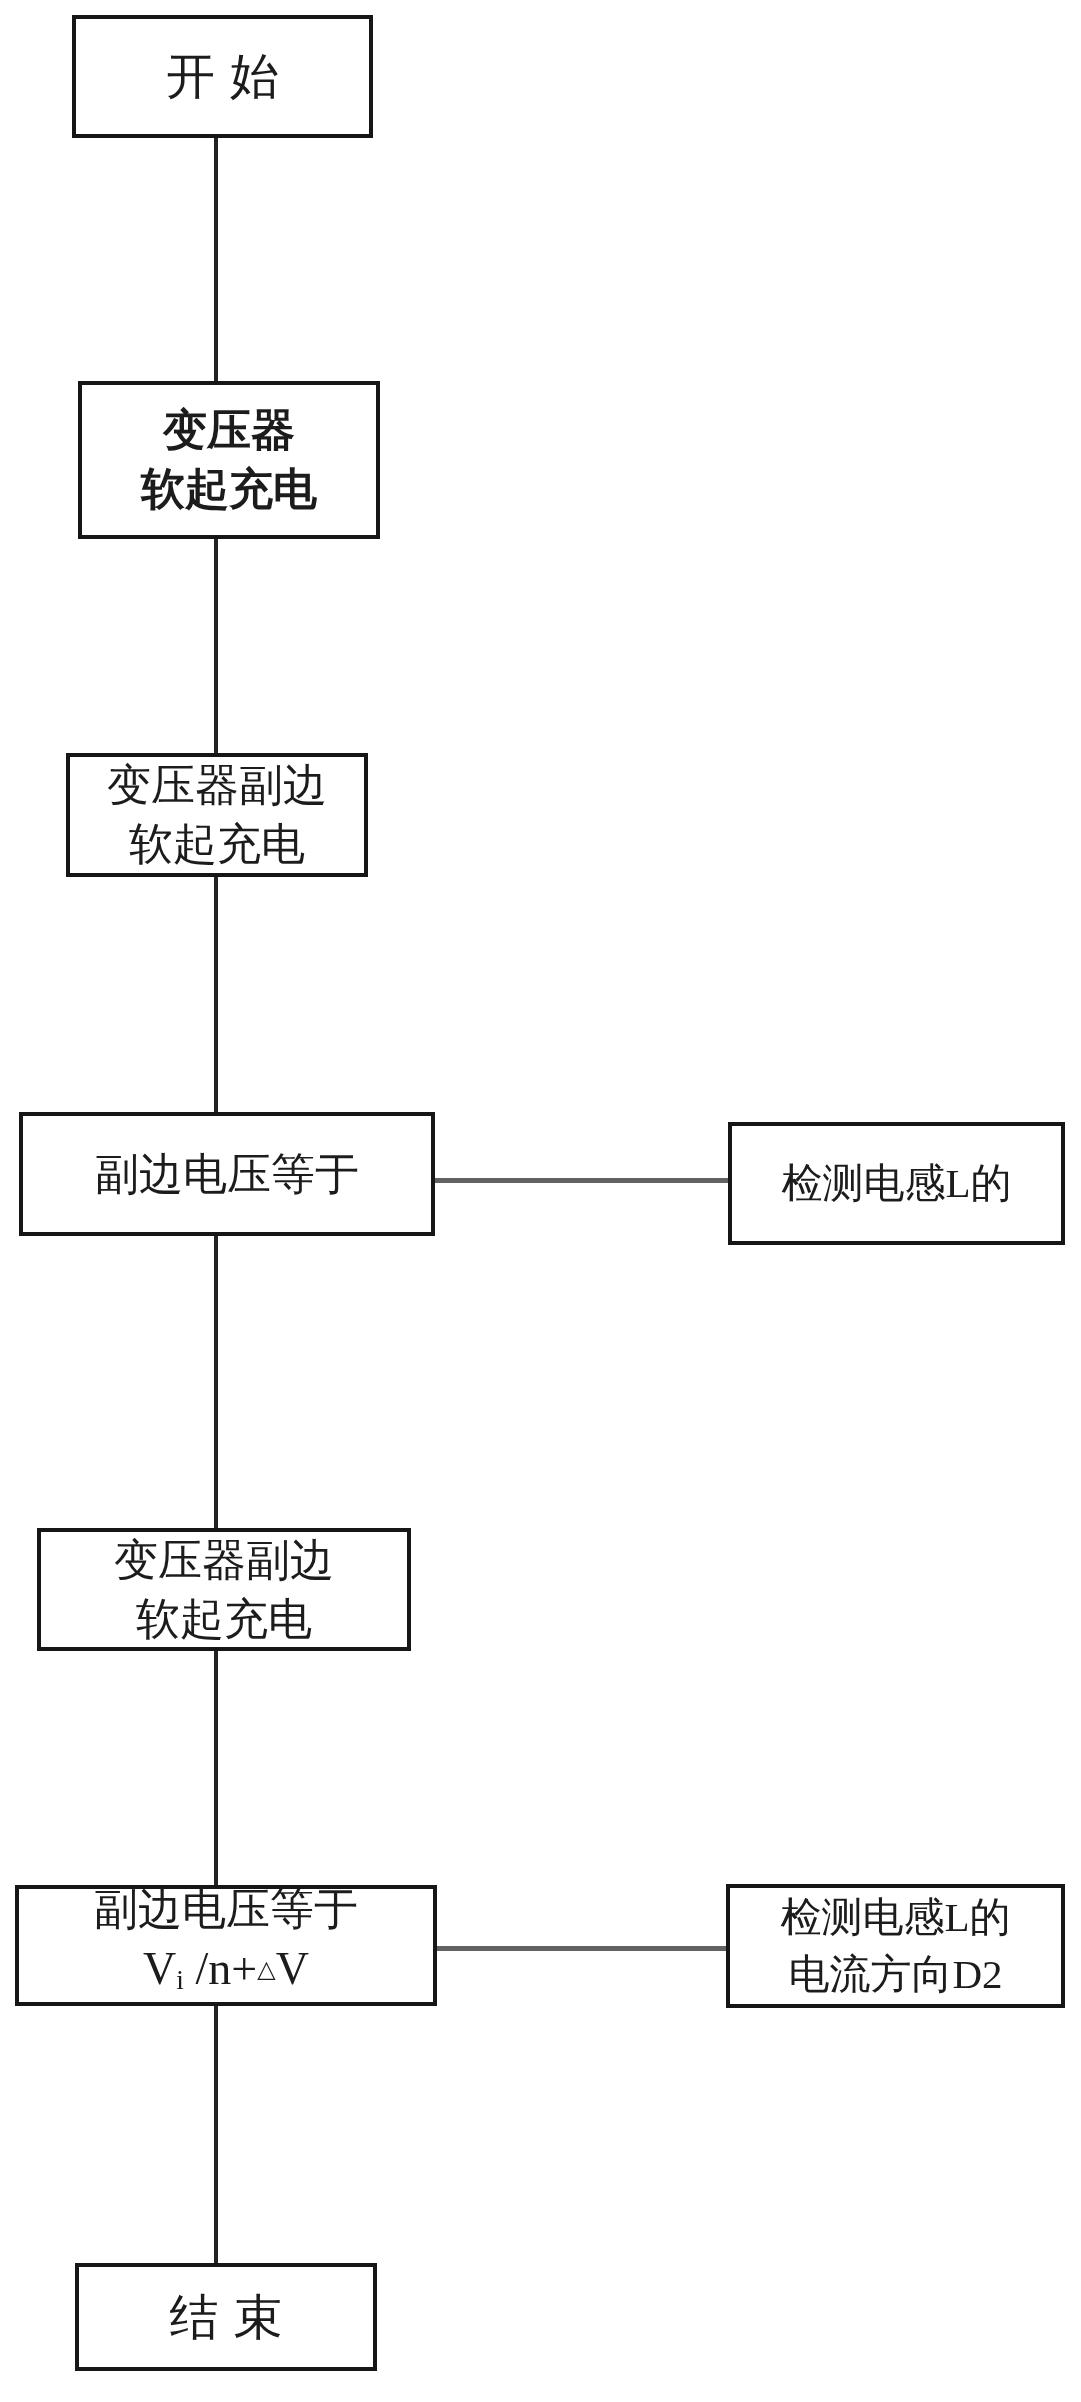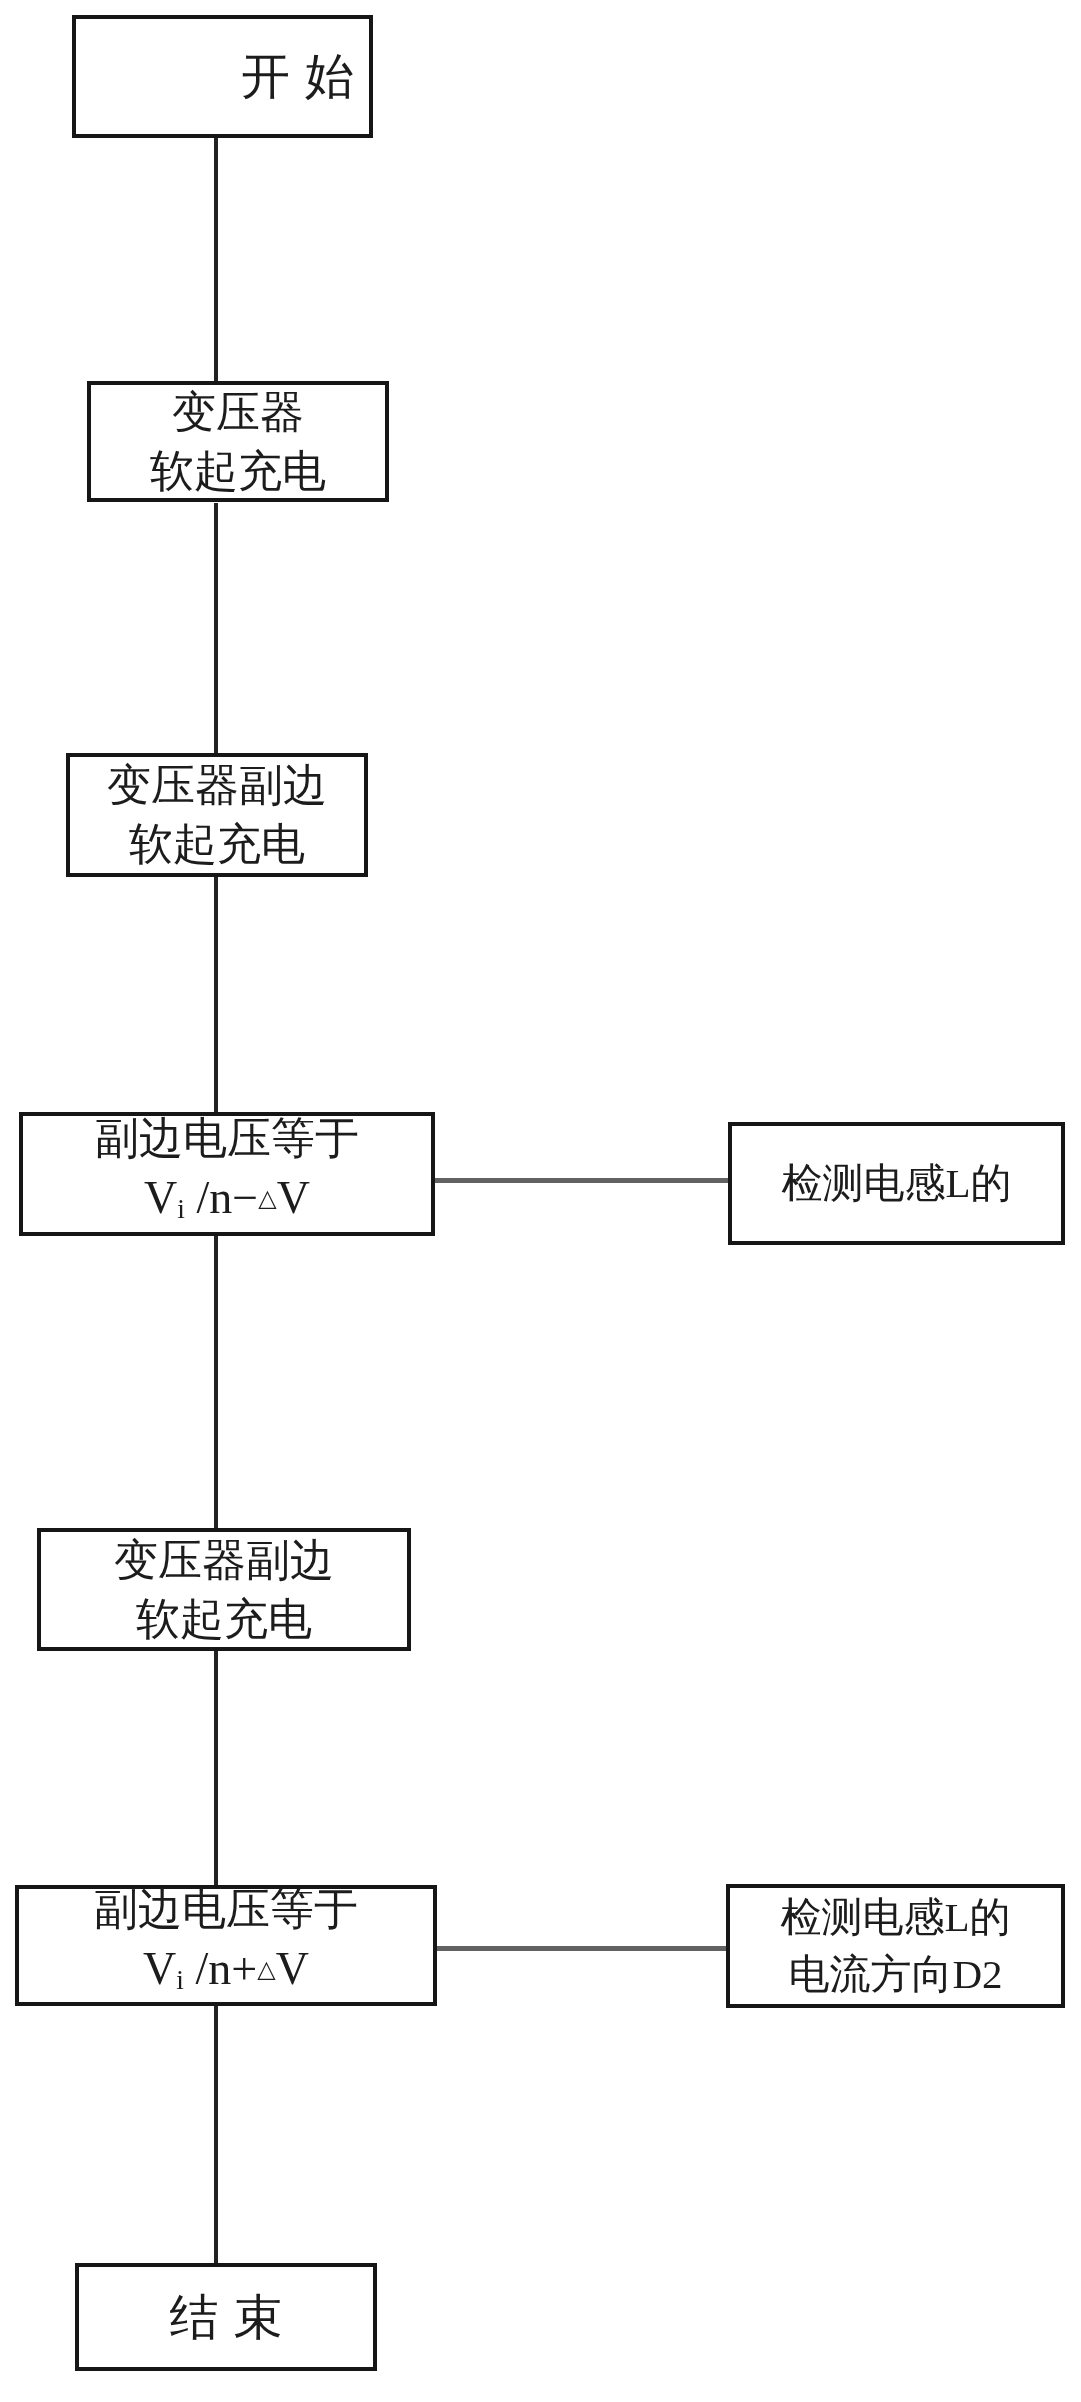--- a/index.html
+++ b/index.html
@@ -79,37 +79,36 @@
   <div class="vline" style="left:214px; top:136px;  height:247px;"></div>
   <div class="vline" style="left:214px; top:503px;  height:252px;"></div>
   <div class="vline" style="left:214px; top:875px;  height:239px;"></div>
   <div class="vline" style="left:214px; top:1234px; height:296px;"></div>
   <div class="vline" style="left:214px; top:1649px; height:238px;"></div>
   <div class="vline" style="left:214px; top:2004px; height:261px;"></div>
 
   <div class="hline" style="left:433px; top:1178px; width:297px;"></div>
   <div class="hline" style="left:435px; top:1946px; width:293px;"></div>
 
-  <div class="node terminal" style="left:72px; top:15px; width:301px; height:123px;align-items:flex-end;">
+  <div class="node terminal" style="left:72px; top:15px; width:301px; height:123px;">
     <span class="ln">开始</span>
   </div>
 
-  <div class="node" style="left:87px; top:381px; width:302px; height:121px;">
+  <div class="node" style="left:78px; top:381px; width:302px; height:158px;font-weight:bold;">
     <span class="ln">变压器</span>
     <span class="ln">软起充电</span>
   </div>
 
   <div class="node" style="left:66px; top:753px; width:302px; height:124px;">
     <span class="ln">变压器副边</span>
     <span class="ln">软起充电</span>
   </div>
 
   <div class="node" style="left:19px; top:1112px; width:416px; height:124px;">
     <span class="ln">副边电压等于</span>
-    <span class="formula"><span>V</span><span class="sub">i</span><span> /n−</span><span class="tri">△</span><span>V</span></span>
   </div>
 
   <div class="node" style="left:37px; top:1528px; width:374px; height:123px;">
     <span class="ln">变压器副边</span>
     <span class="ln">软起充电</span>
   </div>
 
   <div class="node" style="left:15px; top:1885px; width:422px; height:121px;">
     <span class="ln">副边电压等于</span>
     <span class="formula"><span>V</span><span class="sub">i</span><span> /n+</span><span class="tri">△</span><span>V</span></span>

